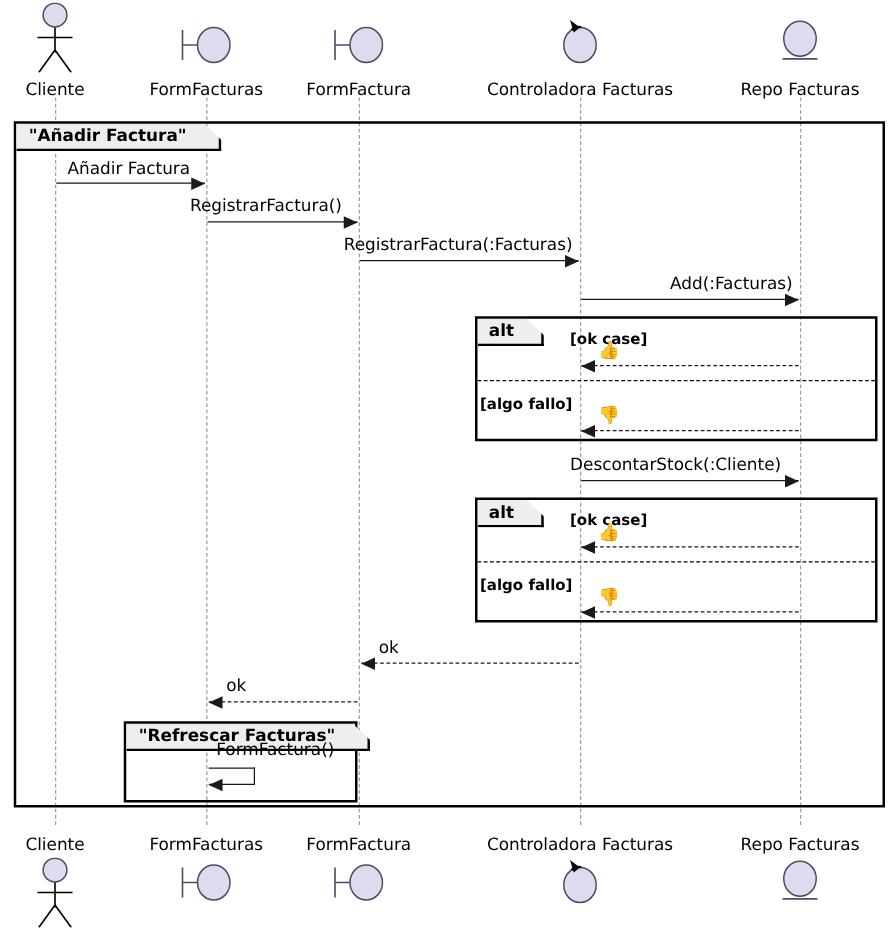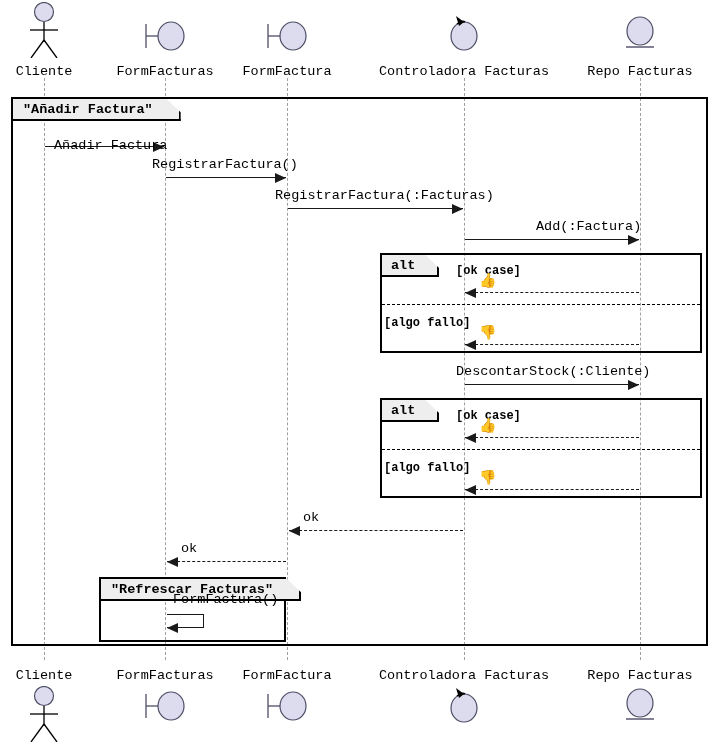--- a/index.html
+++ b/index.html
@@ -11,21 +11,20 @@
   body {
     font-family: "DejaVu Sans", "Liberation Sans", sans-serif;
     -webkit-font-smoothing: antialiased;
   }
   #diagram {
     position: relative;
     width: 717px;
     height: 748px;
     background: #ffffff;
     overflow: hidden;
-    font-family: Liberation Mono, monospace;
   }
 
   
   .participant {
     position: absolute;
     text-align: center;
   }
   .participant .plabel {
     position: absolute;
     white-space: nowrap;
@@ -209,30 +208,30 @@
       <div class="frame-guard" style="left: 384px; top: 461px;">[algo fallo]</div>
       <div class="alt-divider" style="left: 382px; top: 449px; width: 318px;"></div>
       <div class="frame" style="left: 99px; top: 577px; width: 187px; height: 65px;">
         <div class="frame-tab">"Refrescar Facturas"</div>
       </div>
     </div>
 
   <div id="messages">
       <div class="msg-line solid" style="left: 45px; top: 146px; width: 119px;"></div>
       <div class="arrowhead right" style="top: 141.5px; left: 153px;"></div>
-      <div class="msg-label" style="left: 54px; top: 138px;">Añadir Factura</div>
+      <div class="msg-label" style="left: 54px; top: 127px;">Añadir Factura</div>
       <div class="msg-line solid" style="left: 166px; top: 177px; width: 120px;"></div>
       <div class="arrowhead right" style="top: 172.5px; left: 275px;"></div>
       <div class="msg-label" style="left: 152px; top: 157px;">RegistrarFactura()</div>
       <div class="msg-line solid" style="left: 288px; top: 208px; width: 175px;"></div>
       <div class="arrowhead right" style="top: 203.5px; left: 452px;"></div>
       <div class="msg-label" style="left: 275px; top: 188px;">RegistrarFactura(:Facturas)</div>
       <div class="msg-line solid" style="left: 465px; top: 239px; width: 174px;"></div>
       <div class="arrowhead right" style="top: 234.5px; left: 628px;"></div>
-      <div class="msg-label" style="left: 536px; top: 219px;">Add(:Factura)</div>
+      <div class="msg-label" style="left: 536px; top: 219px;">Add(:Facturas)</div>
       <div class="msg-line dashed" style="left: 465px; top: 292px; width: 174px;"></div>
       <div class="arrowhead left" style="top: 287.5px; left: 465px;"></div>
       <div class="msg-label emoji" style="left: 479px; top: 272px;">👍</div>
       <div class="msg-line dashed" style="left: 465px; top: 344px; width: 174px;"></div>
       <div class="arrowhead left" style="top: 339.5px; left: 465px;"></div>
       <div class="msg-label emoji" style="left: 479px; top: 324px;">👎</div>
       <div class="msg-line solid" style="left: 465px; top: 384px; width: 174px;"></div>
       <div class="arrowhead right" style="top: 379.5px; left: 628px;"></div>
       <div class="msg-label" style="left: 456px; top: 364px;">DescontarStock(:Cliente)</div>
       <div class="msg-line dashed" style="left: 465px; top: 437px; width: 174px;"></div>

